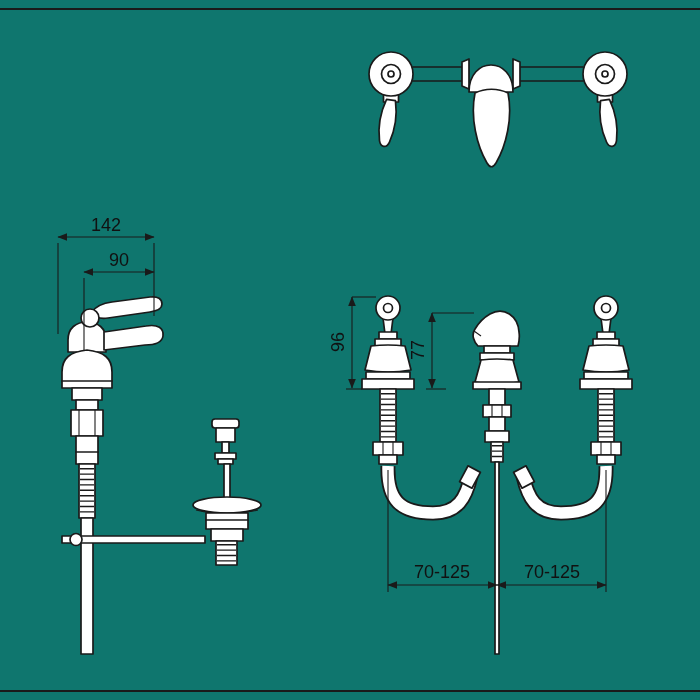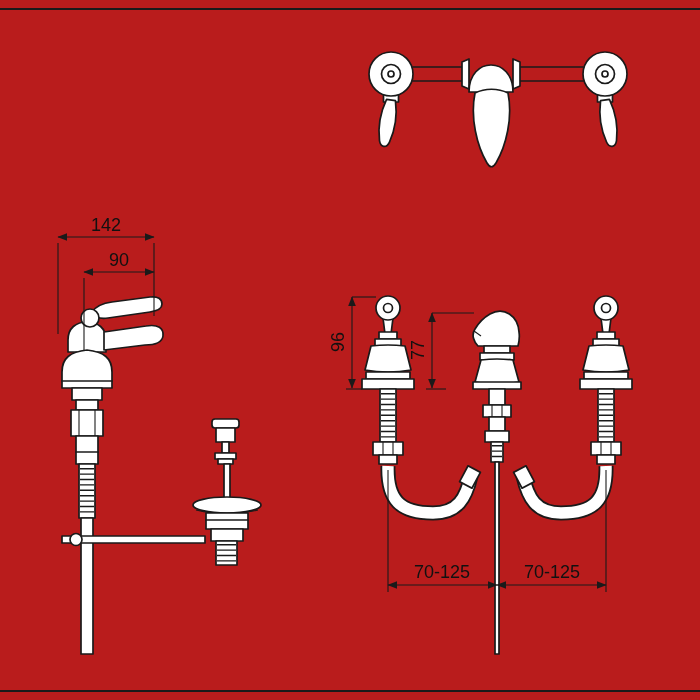--- a/index.html
+++ b/index.html
@@ -1,16 +1,16 @@
 <!DOCTYPE html>
 <html><head>
 <meta charset="utf-8">
 <style>
   html,body{margin:0;padding:0;background:#ffffff;}
-  .stage{position:relative;width:700px;height:700px;background:#b91c1c;overflow:hidden;
+  .stage{position:relative;width:700px;height:700px;background:#0f766e;overflow:hidden;
          font-family:"Liberation Sans", sans-serif;}
   svg{position:absolute;left:0;top:0;}
   .shape{fill:#ffffff;stroke:#1a1a1a;stroke-width:1.7;stroke-linejoin:round;}
   .ln{fill:none;stroke:#1a1a1a;stroke-width:1.7;stroke-linecap:round;stroke-linejoin:round;}
   .thin{fill:none;stroke:#1a1a1a;stroke-width:1.1;}
   .dim{fill:none;stroke:#1a1a1a;stroke-width:1.1;}
   .thread{stroke:#1a1a1a;stroke-dasharray:1.4 4;}
   .pipeU{fill:none;stroke:#1a1a1a;stroke-width:15;}
   .pipeO{fill:none;stroke:#ffffff;stroke-width:11.4;}
   .dimtext{font:18px "Liberation Sans", sans-serif;fill:#111111;}

